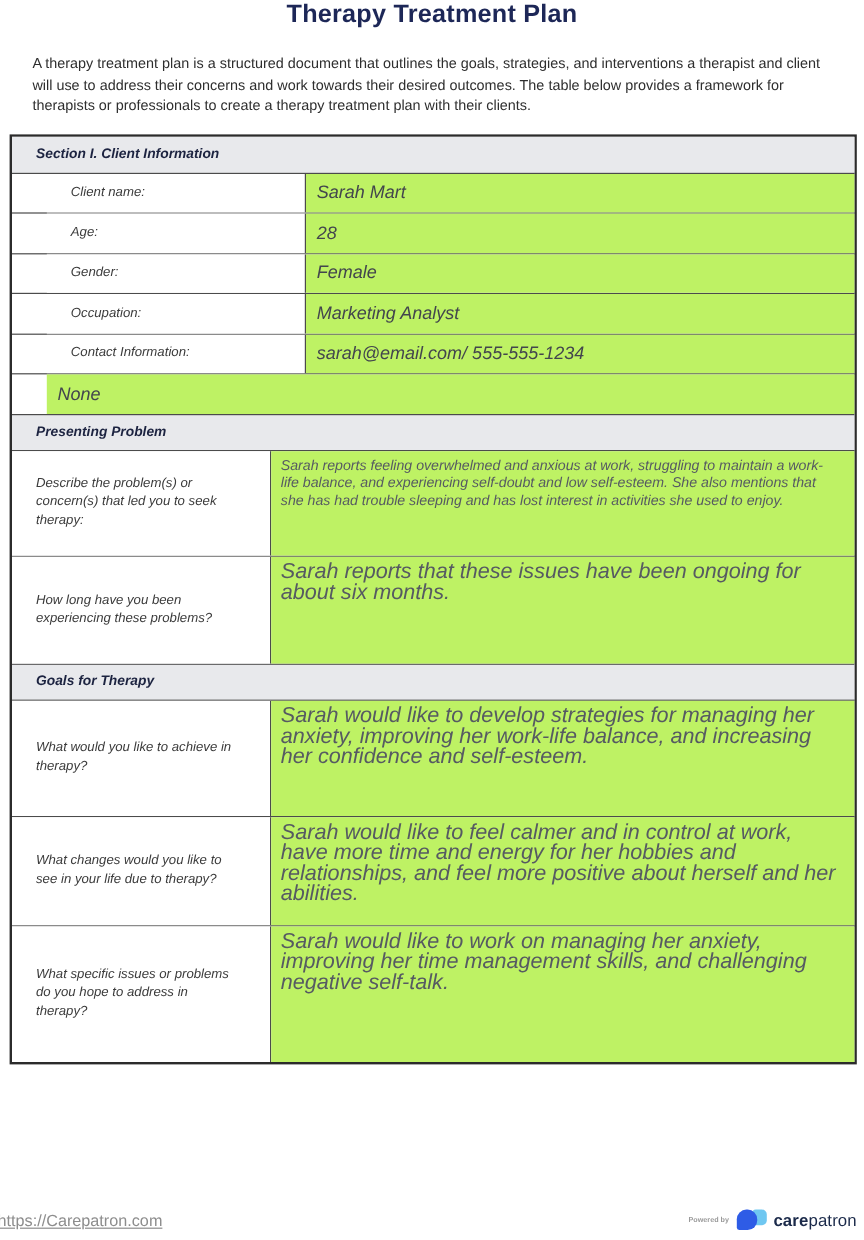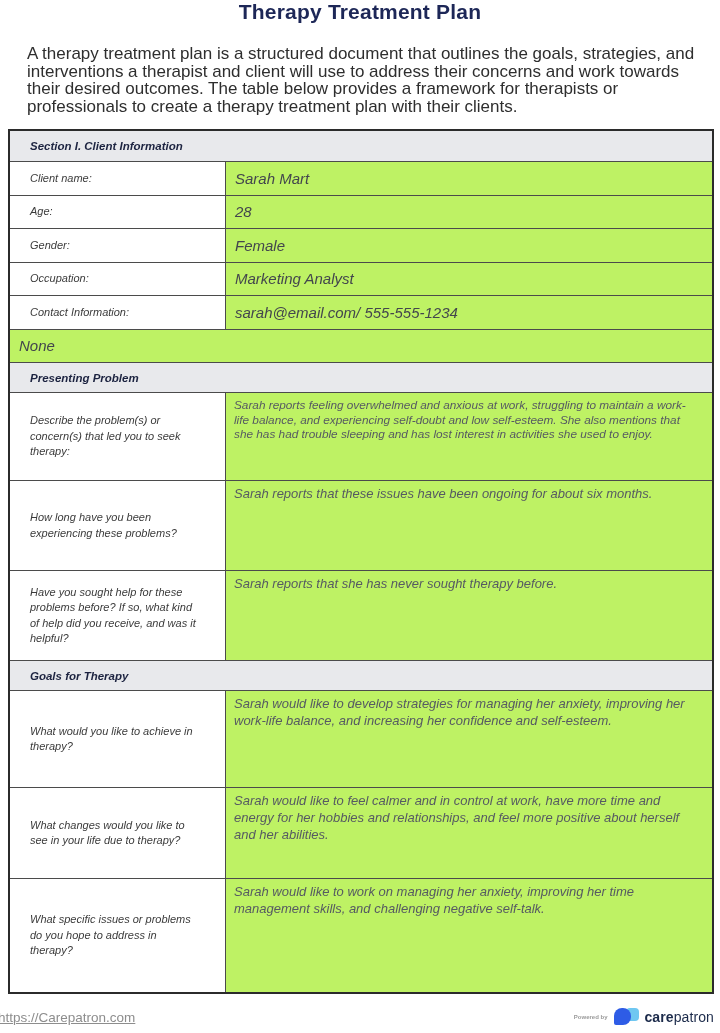--- a/index.html
+++ b/index.html
@@ -13,21 +13,21 @@
   }
   .title {
     margin: 0; padding-top: 0;
     text-align: center;
     font-size: 21px; font-weight: bold;
     color: #1d2757;
     letter-spacing: 0.2px;
   }
   .intro {
     margin: 21px 22px 0 27px;
-    font-size: 17px; line-height: 17.5px;
+    font-size: 12px; line-height: 17.5px;
     color: #2e2e2e;
   }
   .plan-table {
     margin: 14px 6px 0 8px;
     border: 2px solid #2b2b2b;
     font-style: italic;
   }
   .row { display: flex; border-top: 1px solid #4b4b4b; }
   .row:first-child { border-top: none; }
   .section-header {
@@ -45,30 +45,30 @@
     display: flex; align-items: center;
     padding: 4px 26px 4px 20px;
     font-size: 11px; line-height: 15.5px;
     color: #3b3b3b;
   }
   .cell-value {
     flex: 1 1 auto;
     background: #bef264;
     color: #44474e;
   }
-  .client-row { height: 33.5px; }
+  .client-row { height: 33.5px; padding-left: 29px; }
   .client-row .cell-value {
     display: flex; align-items: center;
     padding: 0 8px 0 9px;
     font-size: 15px;
     color: #43464d;
   }
   .qa-row .cell-value {
     padding: 4px 12px 4px 8px;
-    font-size: 13px; line-height: 17px;
+    font-size: 18px; line-height: 17px;
     color: #565a62;
   }
   .qa-row .cell-value.small-text {
     font-size: 11.8px; line-height: 14.6px;
     padding-top: 5px;
   }
   .rh-p1 { height: 88px; }
   .rh-p2 { height: 90px; }
   .rh-p3 { height: 90px; }
   .rh-g1 { height: 97px; }
@@ -146,24 +146,20 @@
     <div class="row section-header">Presenting Problem</div>
 
     <div class="row qa-row rh-p1">
       <div class="cell-label">Describe the problem(s) or concern(s) that led you to seek therapy:</div>
       <div class="cell-value small-text">Sarah reports feeling overwhelmed and anxious at work, struggling to maintain a work-life balance, and experiencing self-doubt and low self-esteem. She also mentions that she has had trouble sleeping and has lost interest in activities she used to enjoy.</div>
     </div>
     <div class="row qa-row rh-p2">
       <div class="cell-label">How long have you been experiencing these problems?</div>
       <div class="cell-value">Sarah reports that these issues have been ongoing for about six months.</div>
     </div>
-    <div class="row qa-row rh-p3">
-      <div class="cell-label">Have you sought help for these problems before? If so, what kind of help did you receive, and was it helpful?</div>
-      <div class="cell-value">Sarah reports that she has never sought therapy before.</div>
-    </div>
 
     <div class="row section-header">Goals for Therapy</div>
 
     <div class="row qa-row rh-g1">
       <div class="cell-label">What would you like to achieve in therapy?</div>
       <div class="cell-value">Sarah would like to develop strategies for managing her anxiety, improving her work-life balance, and increasing her confidence and self-esteem.</div>
     </div>
     <div class="row qa-row rh-g2">
       <div class="cell-label">What changes would you like to see in your life due to therapy?</div>
       <div class="cell-value">Sarah would like to feel calmer and in control at work, have more time and energy for her hobbies and relationships, and feel more positive about herself and her abilities.</div>

